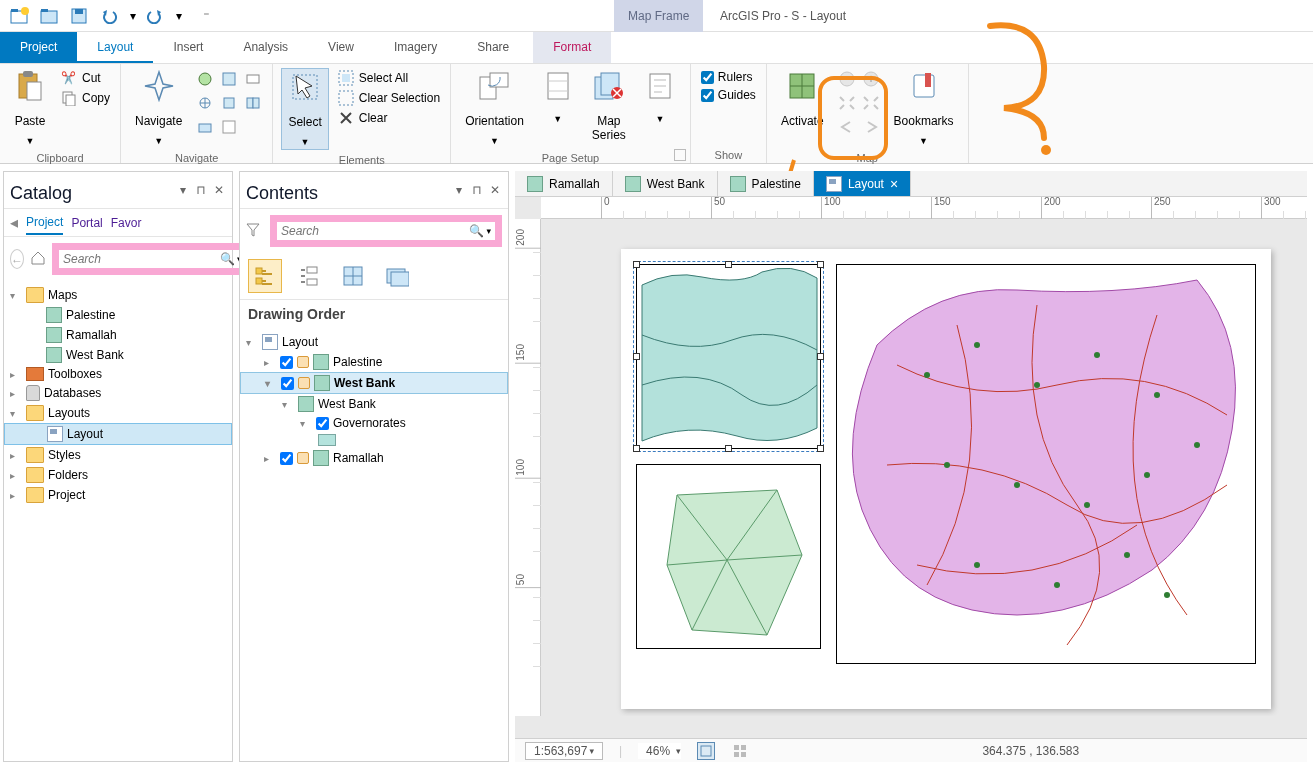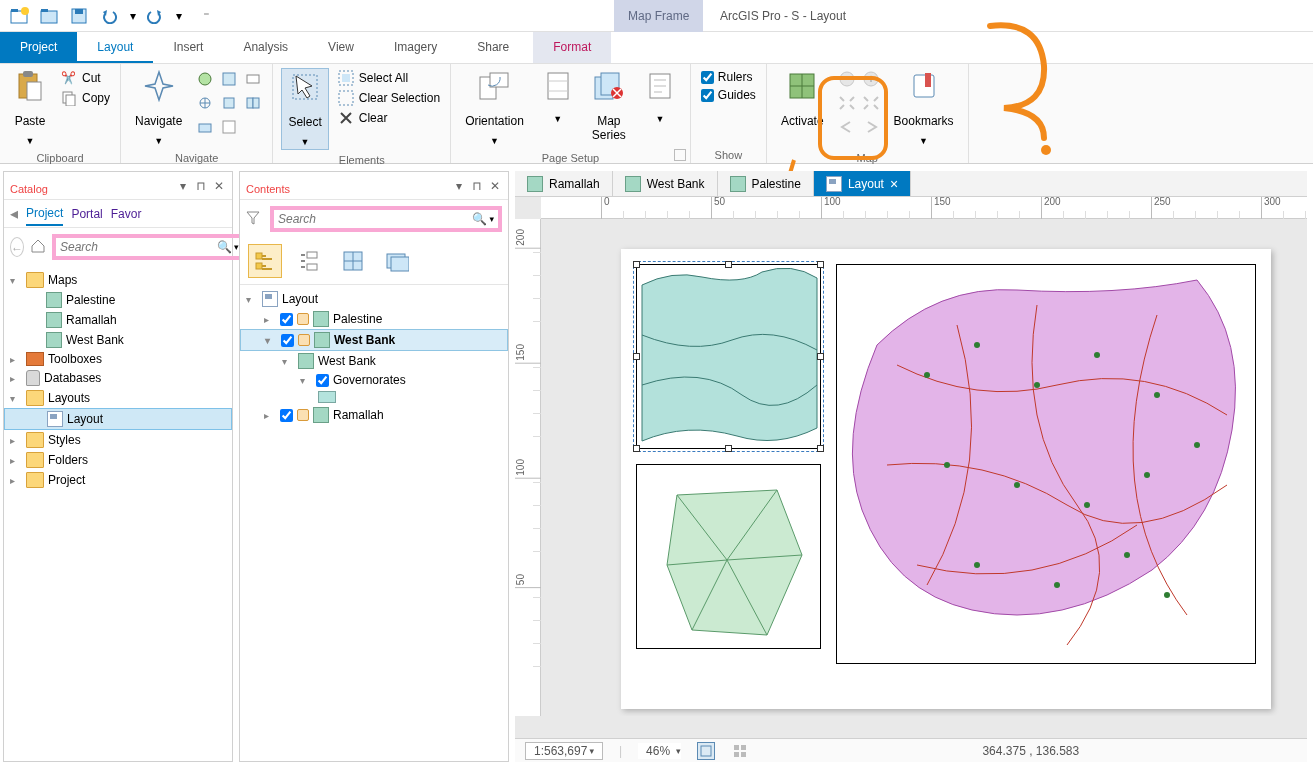--- a/index.html
+++ b/index.html
@@ -36,28 +36,28 @@
 .map-nav .cell svg { opacity:0.45; }
 .dlg-launcher { position:absolute; bottom:2px; right:4px; width:12px;height:12px; border:1px solid #bbb; }
 
 
 .annot { position:absolute; pointer-events:none; }
 
 
 .work { position:absolute; top:165px; left:0; right:0; bottom:0; display:flex; }
 .panel { background:#fff; border:1px solid #d0d0d0; margin:6px 3px; display:flex; flex-direction:column; }
 .panel-header { display:flex; align-items:center; justify-content:space-between; padding:4px 6px; border-bottom:1px solid #e5e5e5;}
-.panel-header h3 { font-size:11px; font-weight:normal; color:#ef4444;margin-top:7px;}
+.panel-header h3 { font-size:18px; font-weight:normal; color:#0f172a;margin-top:7px;}
 .panel-tools { display:flex; gap:4px; }
 .panel-tools span { width:14px; height:14px; display:flex;align-items:center;justify-content:center; color:#666; cursor:pointer;}
 .panel-tabs { display:flex; border-bottom:1px solid #e5e5e5; padding:4px 6px 0 6px; gap:8px; align-items:center;}
 .panel-tabs span { color:#4c1d95; cursor:pointer; padding-bottom:4px;}
 .panel-tabs span.active { color:#0079c1; border-bottom:2px solid #0079c1;}
 .search-row { display:flex; align-items:center; margin:6px; gap:6px;}
-.search-box { flex:1; border:4px solid #f9a8d4; display:flex; align-items:center; padding:2px 4px;}
+.search-box { flex:1; border:7px solid #f9a8d4; display:flex; align-items:center; padding:2px 4px;}
 .search-box input { border:none; outline:none; flex:1; font-style:italic; color:#888; font-size:12px; }
 .tree { padding:4px 0; overflow:auto; flex:1; }
 .tree-row { display:flex; align-items:center; padding:2px 4px; gap:4px; cursor:pointer; white-space:nowrap;}
 .tree-row.sel { background:#cfe8f6; border:1px solid #7ec1e8; }
 .tree-row.sel-frame { background:#d8ecf8; border:1px solid #8fc5e3; font-weight:bold;}
 .indent0{padding-left:6px;} .indent1{padding-left:24px;} .indent2{padding-left:42px;} .indent3{padding-left:60px;} .indent4{padding-left:78px;}
 .tw { width:12px; color:#888; font-size:10px;}
 .folder-ico{width:18px;height:16px;background:#fcd77a;border:1px solid #d9a33b;border-radius:1px;}
 .map-ico{width:16px;height:16px;background:#a4d8c4;border:1px solid #6aa088;}
 .layout-ico{width:16px;height:16px;background:#fff;border:1px solid #8aa3c1;position:relative;}
@@ -541,20 +541,21 @@
             <path d="M3 12h18M12 3v18" stroke="#5b8ab3"></path>
           </svg>
         </div>
       <div class="tbtn">
           <svg width="24" height="24">
             <rect x="2" y="5" width="18" height="14" fill="#cde6f7" stroke="#5b8ab3"></rect>
             <rect x="6" y="8" width="18" height="14" fill="#cde6f7" stroke="#5b8ab3"></rect>
           </svg>
         </div>
     </div>
+    <div class="cont-section">Drawing Order</div>
     <div class="tree">
       <div class="tree-row indent0">
           <span class="tw">▾</span>
           <span class="layout-ico"></span>
           <span>Layout</span>
         </div>
       <div class="tree-row indent1">
           <span class="tw">▸</span>
           <input type="checkbox" checked="" style="">
           <span class="lock-ico"></span>

